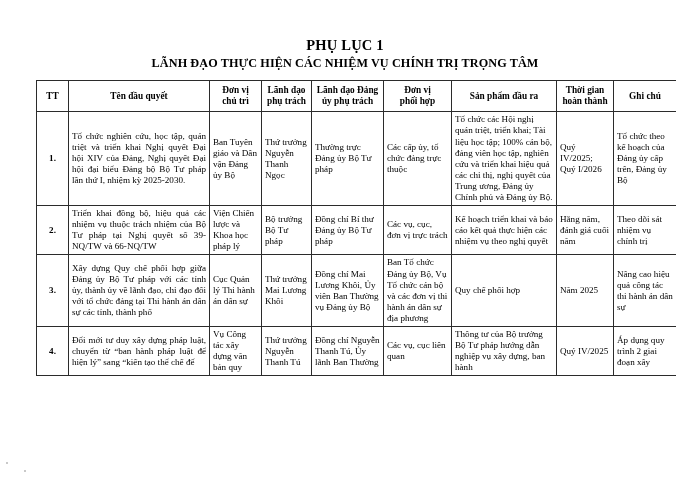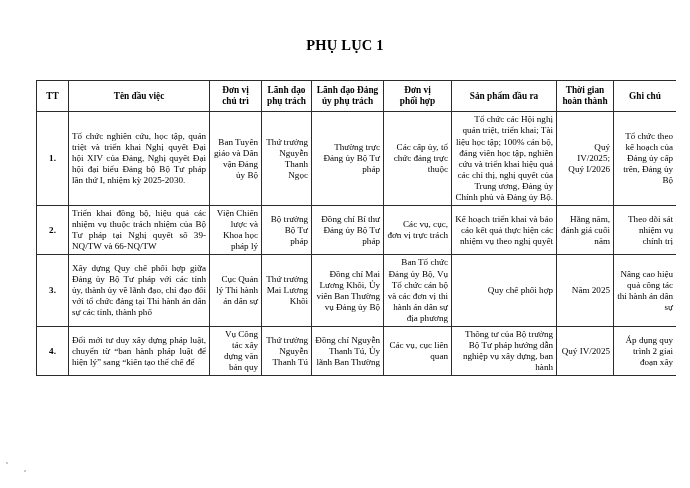--- a/index.html
+++ b/index.html
@@ -83,21 +83,21 @@
     font-weight: bold;
     font-size: 9.6px;
   }
   td.task {
     text-align: justify;
     text-justify: inter-word;
     text-align-last: left;
     padding: 3px 4px;
   }
   td.ctr {
-    text-align: right;
+    text-align: left;
   }
   .page-bottom-marks {
     position: absolute;
     left: 0;
     top: 0;
     width: 690px;
     height: 488px;
     pointer-events: none;
   }
   .speck {
@@ -109,39 +109,40 @@
   .speck.s1 { left: 6px;  top: 462px; }
   .speck.s2 { left: 24px; top: 470px; }
 </style>
 </head>
 <body>
 
 <div class="page">
 
   <div class="title-block">
     <div class="doc-title">PHỤ LỤC 1</div>
+    <div class="doc-subtitle">LÃNH ĐẠO THỰC HIỆN CÁC NHIỆM VỤ CHÍNH TRỊ TRỌNG TÂM</div>
   </div>
 
   <div class="table-wrap">
     <table class="main">
       <colgroup>
         <col class="c-tt">
           <col class="c-task">
           <col class="c-unit">
           <col class="c-lead">
         <col class="c-party">
           <col class="c-coop">
           <col class="c-out">
           <col class="c-time">
           <col class="c-note">
       </colgroup>
       <thead>
         <tr>
           <th>TT</th>
-          <th>Tên đầu việc</th>
+          <th>Tên đầu quyết</th>
           <th class="ml">Đơn vị<br>chủ trì</th>
           <th class="ml">Lãnh đạo<br>phụ trách</th>
           <th class="ml">Lãnh đạo Đảng<br>ủy phụ trách</th>
           <th class="ml">Đơn vị<br>phối hợp</th>
           <th>Sản phẩm đầu ra</th>
           <th class="ml">Thời gian<br>hoàn thành</th>
           <th>Ghi chú</th>
         </tr>
       </thead>
       <tbody>

